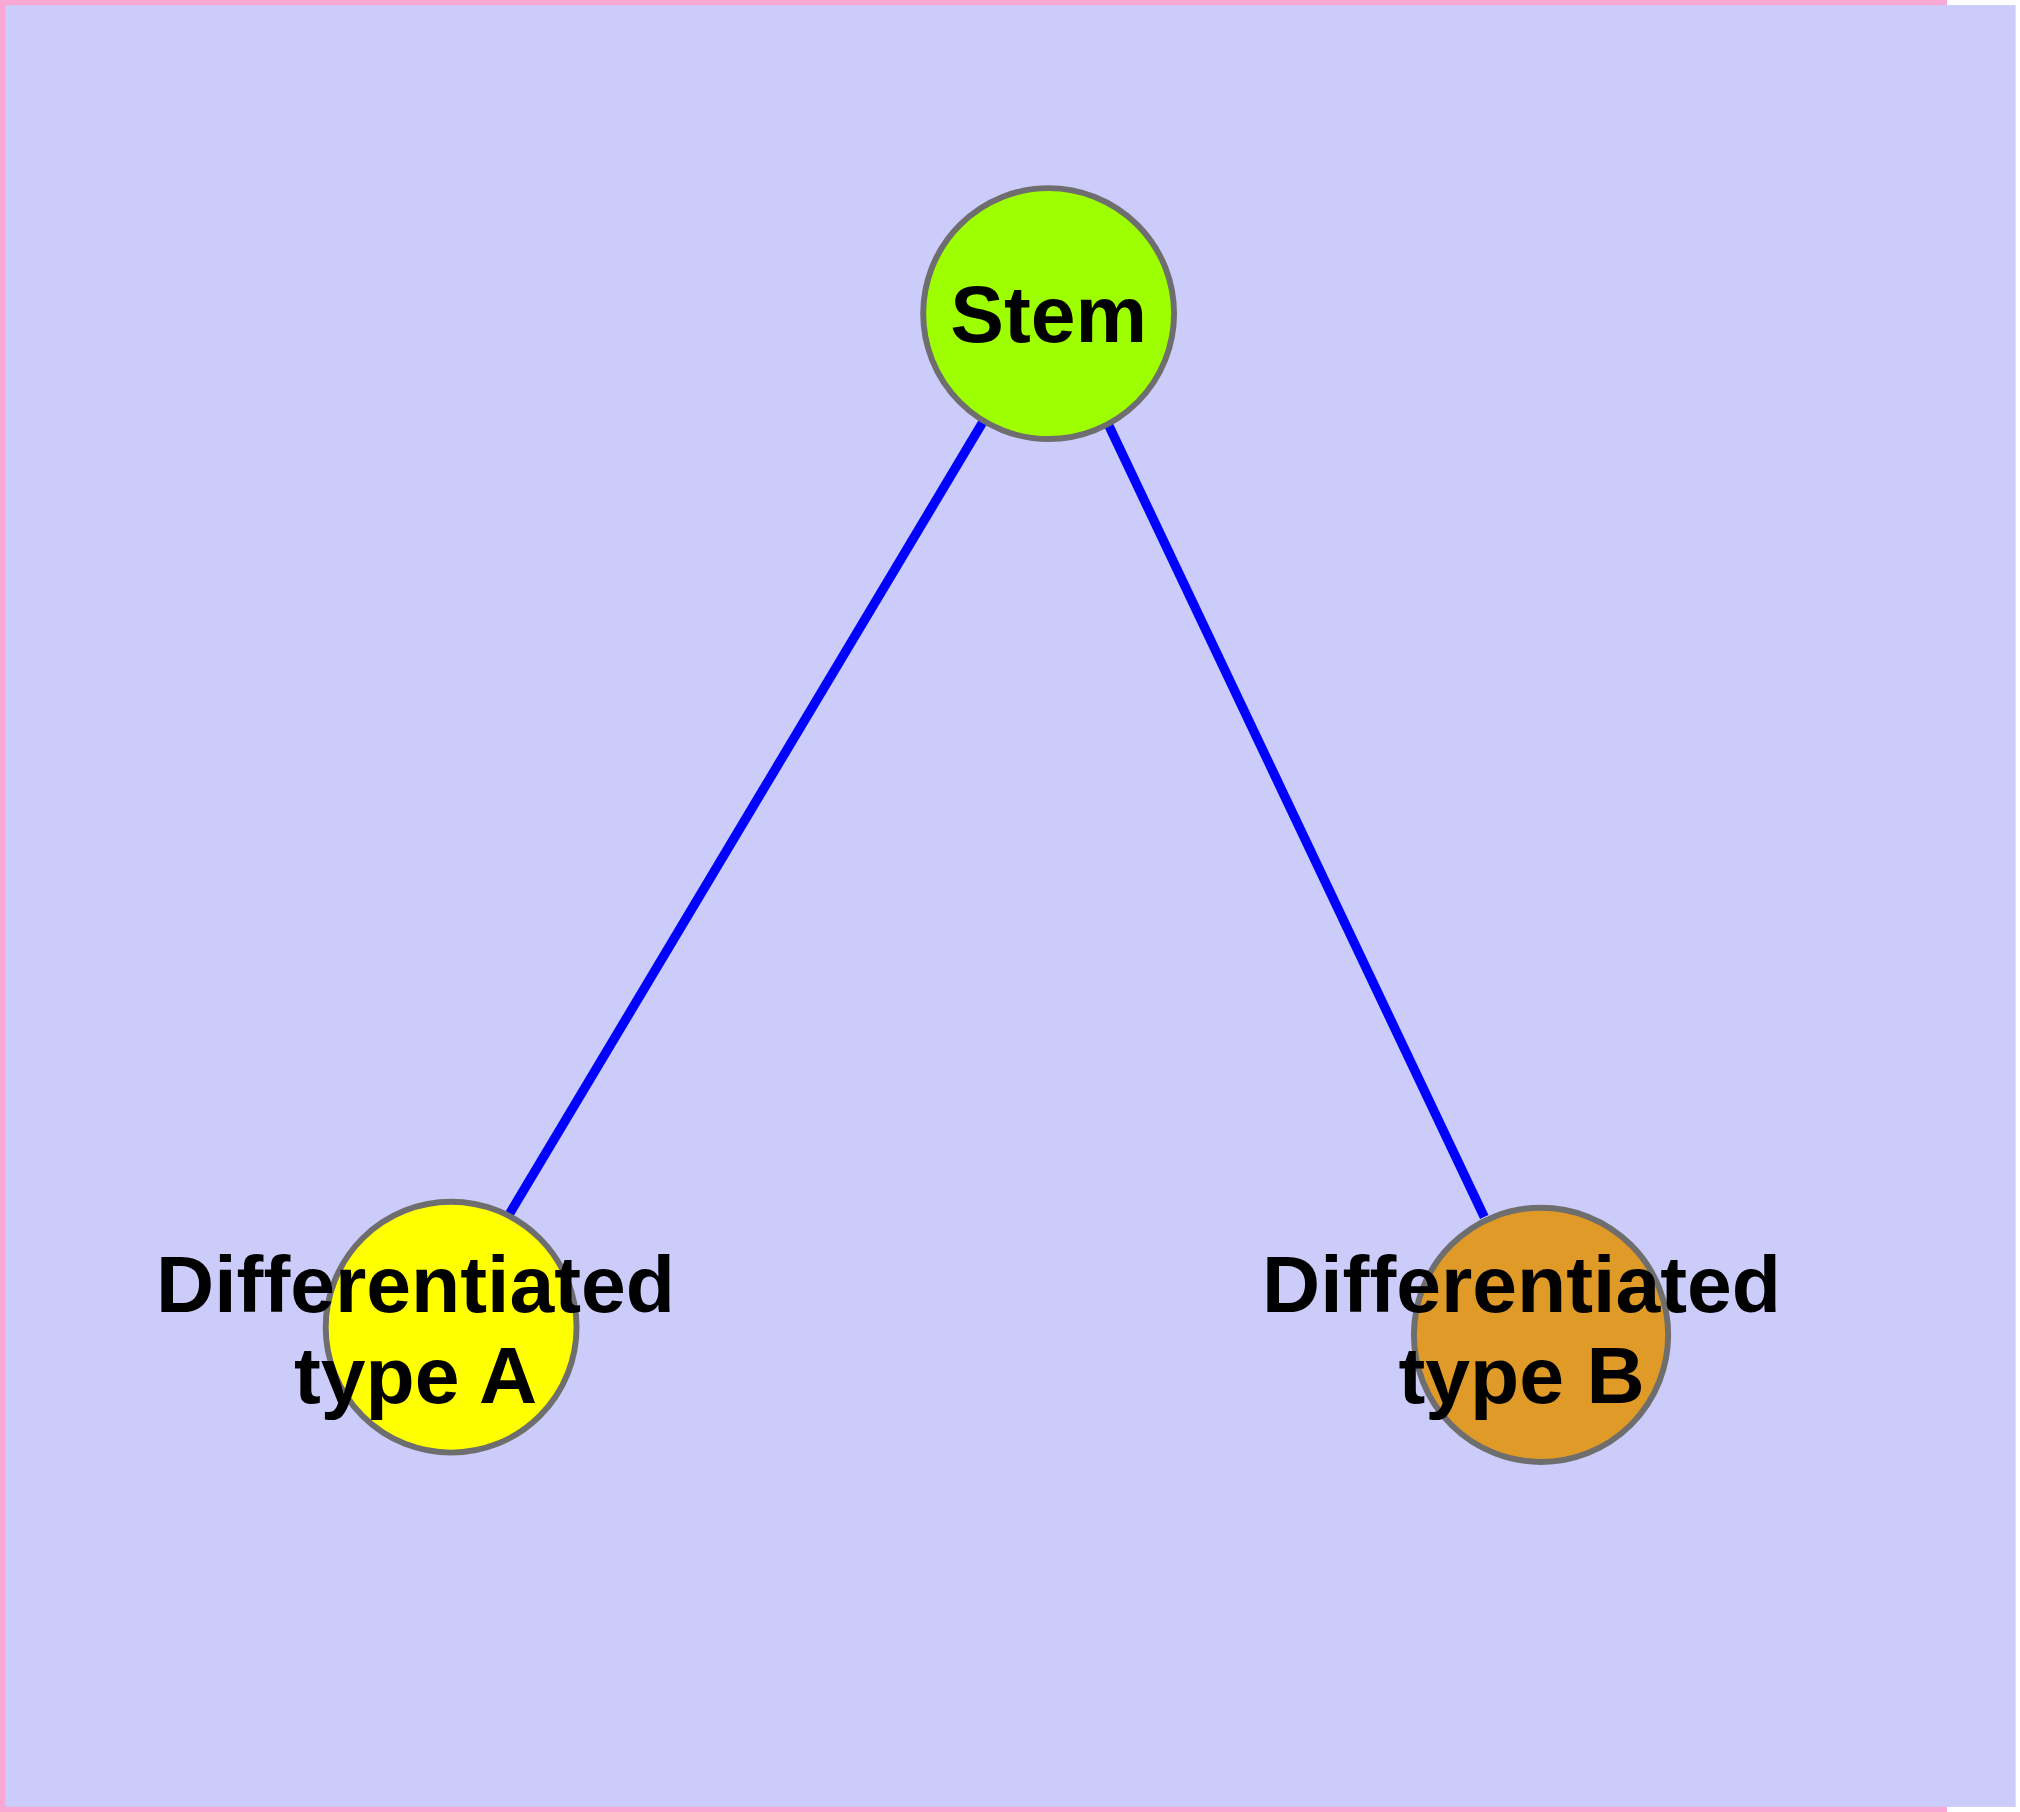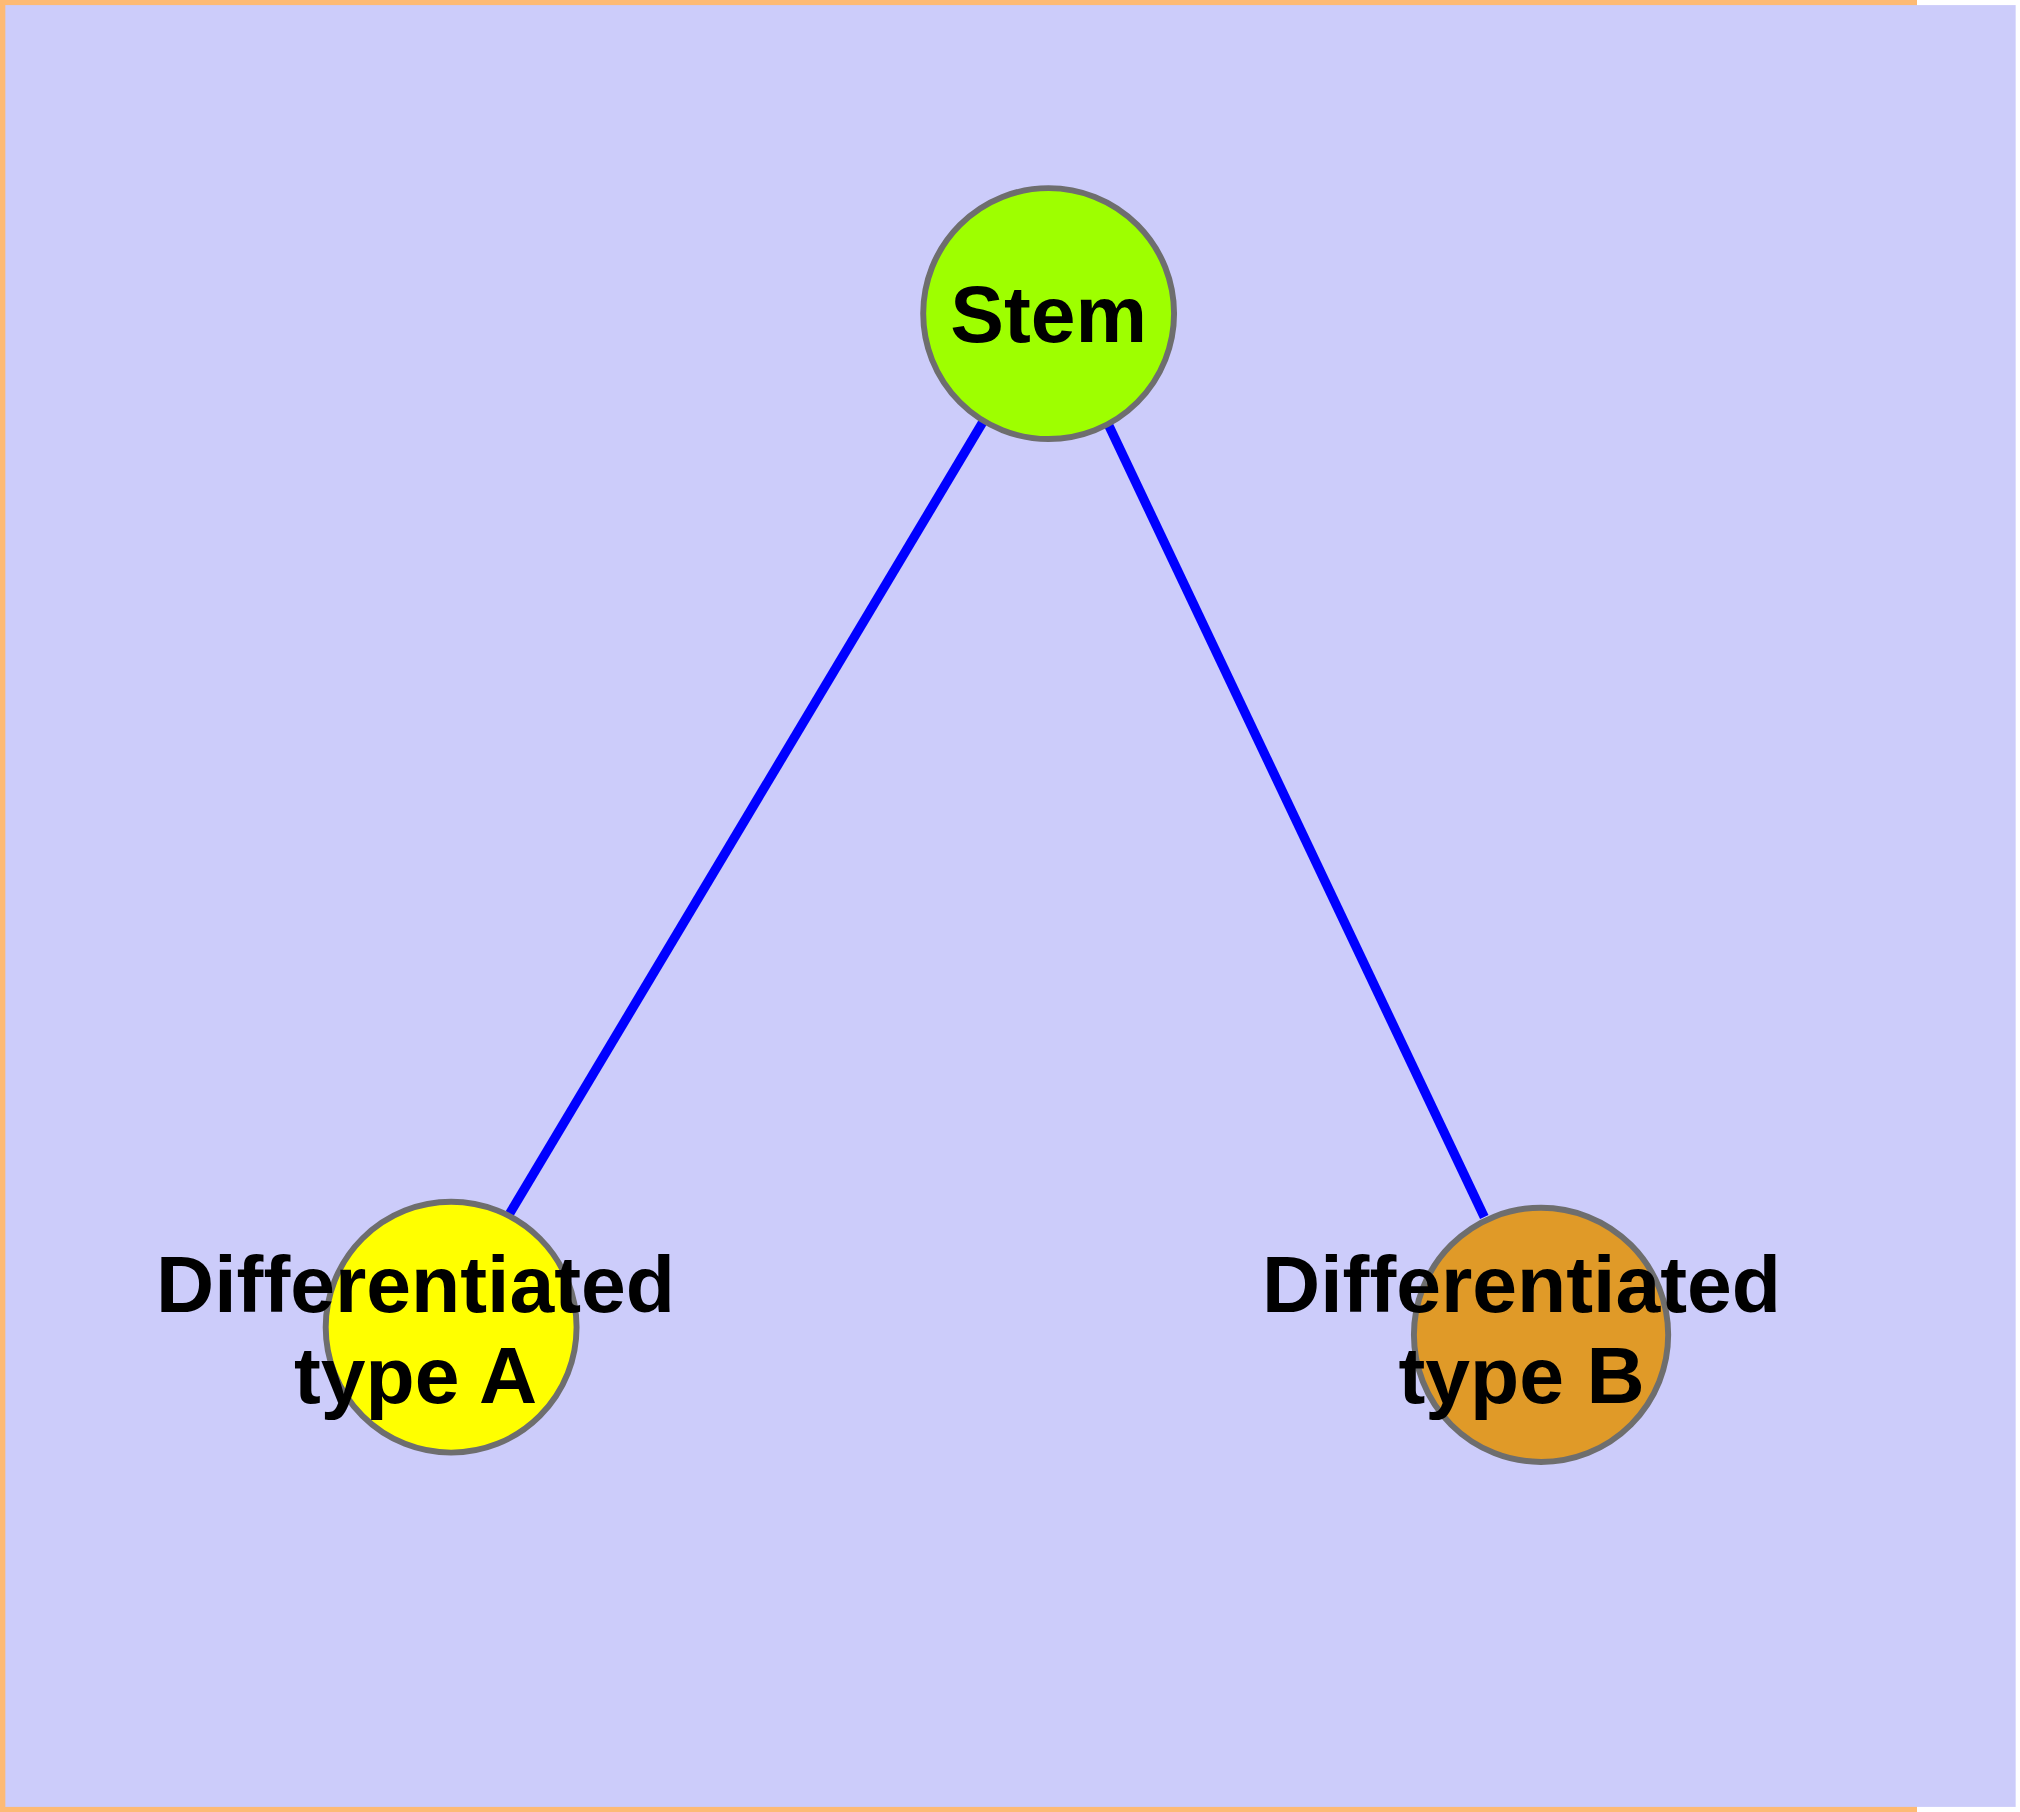--- a/index.html
+++ b/index.html
@@ -10,21 +10,22 @@
   body {
     width: 2021px;
     height: 1812px;
     font-family: "Liberation Sans", sans-serif;
     overflow: hidden;
   }
   #graph-canvas {
     position: relative;
     width: 1917px;
     height: 1812px;
-    background: #fdba74;
+    background: #f9a8d4;
+    padding-left: 30px;
   }
   #graph-svg {
     position: absolute;
     left: 0;
     top: 0;
     width: 2021px;
     height: 1812px;
     display: block;
   }
   .node-label {

